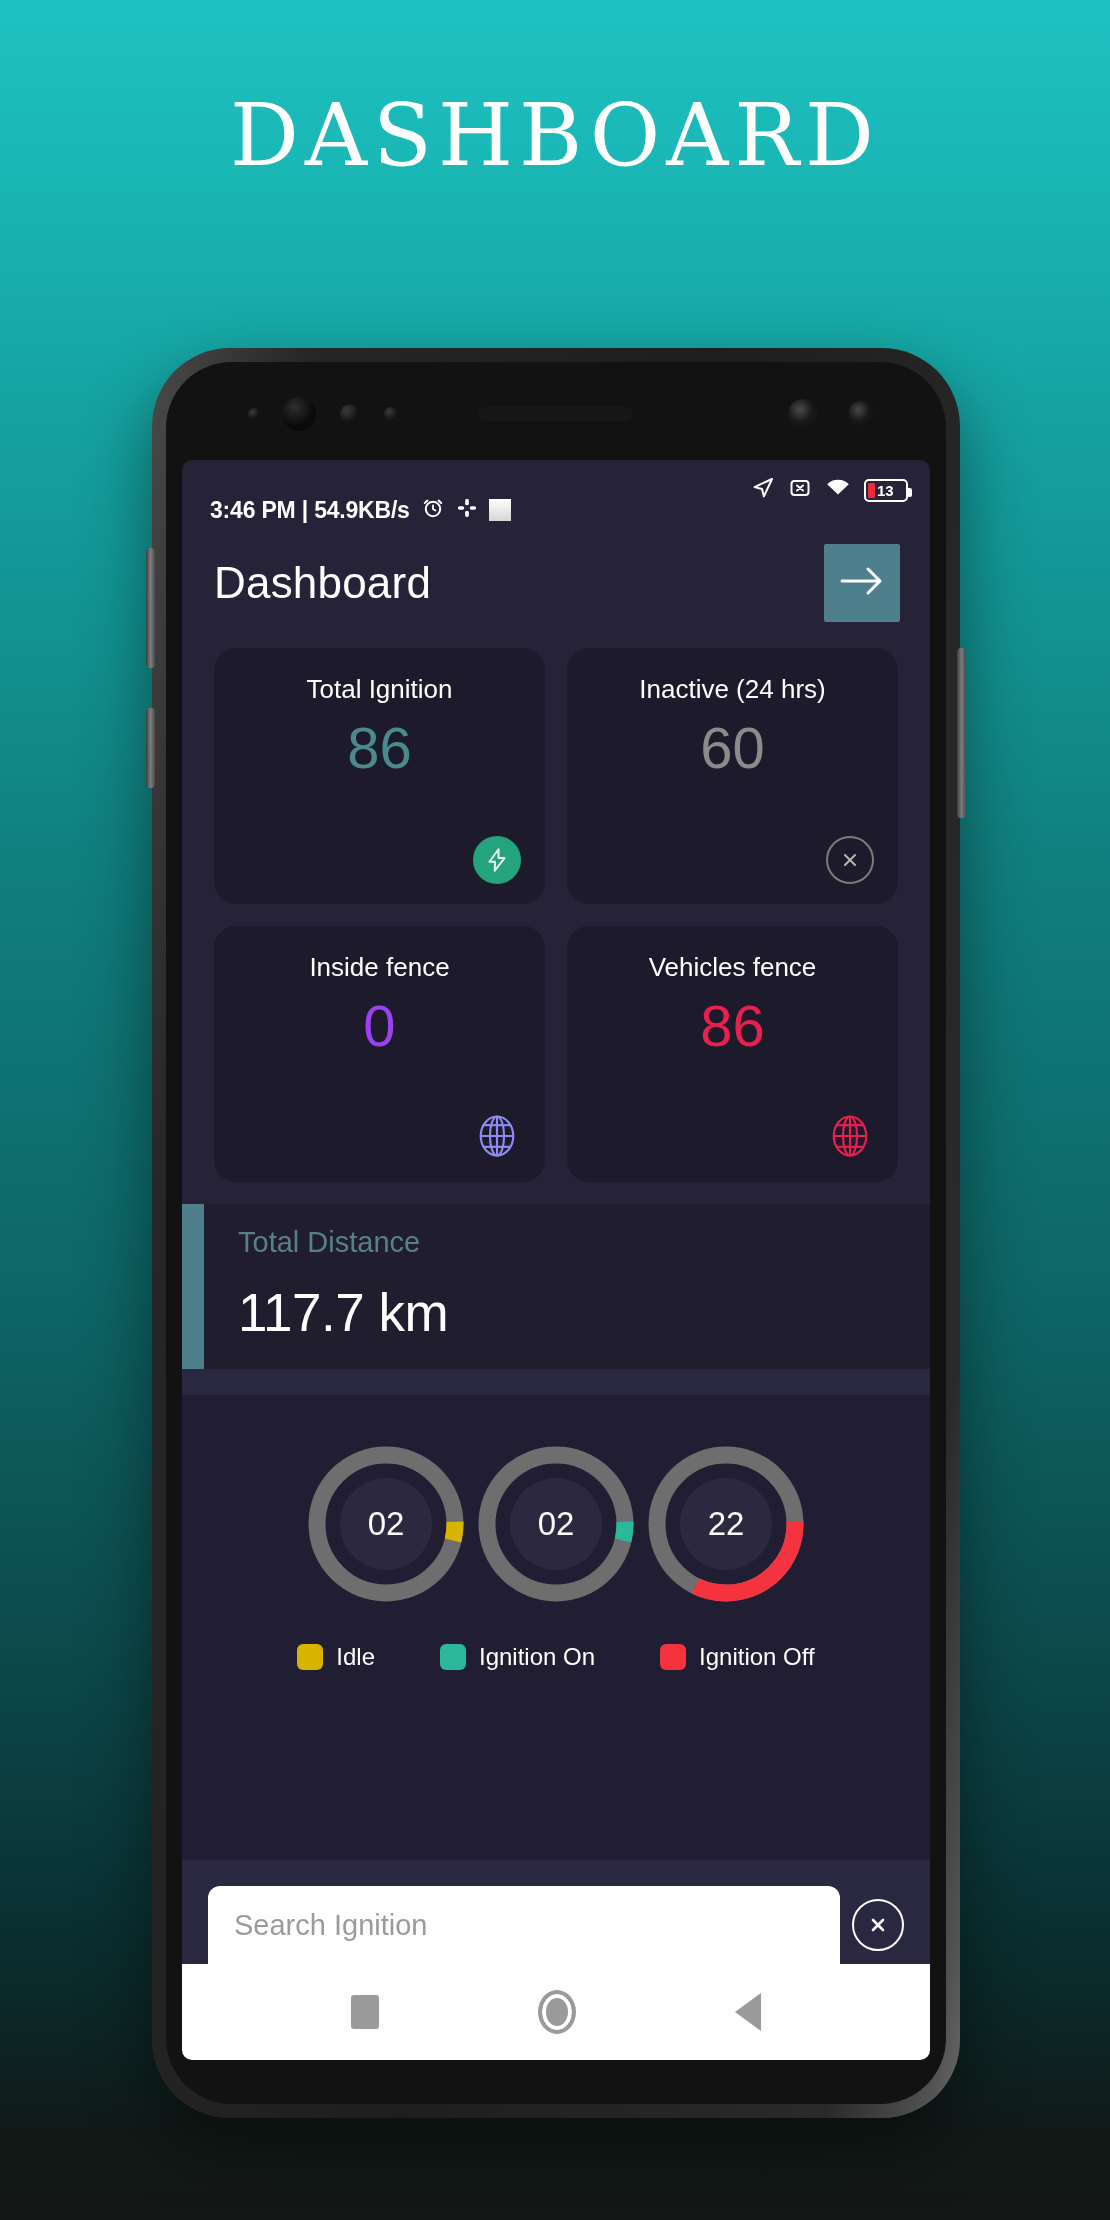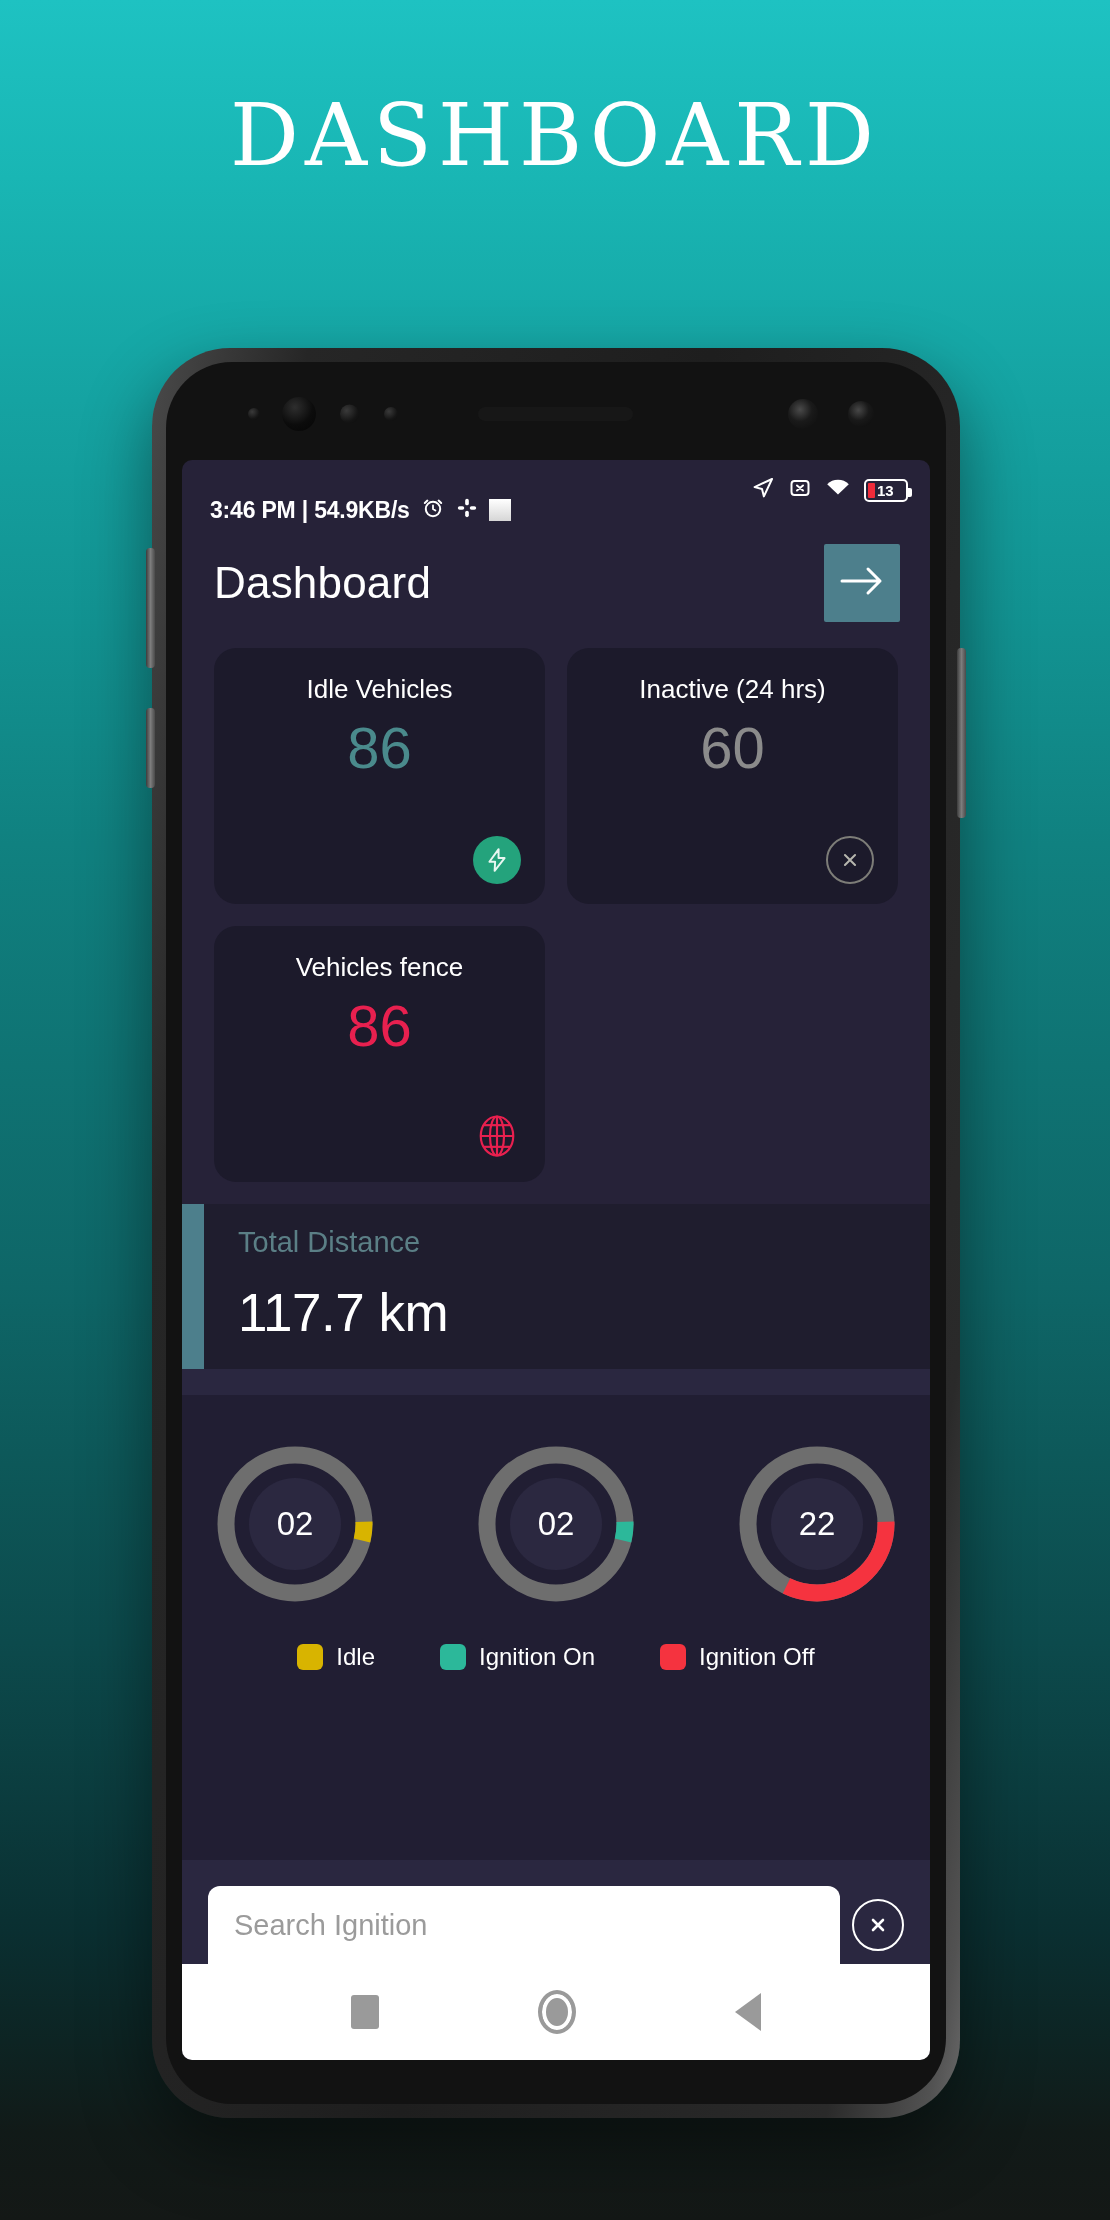--- a/index.html
+++ b/index.html
@@ -187,21 +187,21 @@
   .distance-strip { height: 26px; background: #2a2740; flex: 0 0 auto; }
 
   
   .donut-section {
     background: #211e33;
     flex: 1 1 auto;
     padding: 44px 0 0 0;
     display: flex; flex-direction: column;
   }
   .donut-row {
-    display: flex; justify-content: space-between;
+    display: flex; justify-content: center;
     align-items: center;
     padding: 0 28px;
   }
   .donut { position: relative; width: 170px; height: 170px; }
   .donut svg { display: block; }
   .donut-label {
     position: absolute; inset: 0;
     display: flex; align-items: center; justify-content: center;
     color: #ffffff; font-size: 33px; font-weight: 400;
   }
@@ -342,39 +342,53 @@
           <svg width="46" height="34" viewBox="0 0 46 34">
               <path d="M3 17h38M29 5l12 12-12 12" fill="none" stroke="#fff" stroke-width="3" stroke-linecap="round" stroke-linejoin="round"></path>
             </svg>
         </span>
       </div>
     </div>
 
     <div class="cards">
 
       <div class="card">
-        <div class="card-title">Idle Vehicles</div>
+        <div class="card-title">Total Ignition</div>
         <div class="card-value" style="color:#4a8a8c">86</div>
         <div class="card-icon filled-green">
           <svg width="26" height="26" viewBox="0 0 24 24">
               <path d="M13.5 2 5 13.6h5.3L9.8 22 19 10.2h-5.6z" fill="none" stroke="#e8f7f1" stroke-width="1.8" stroke-linejoin="round"></path>
             </svg>
         </div>
       </div>
 
       <div class="card">
         <div class="card-title">Inactive (24 hrs)</div>
         <div class="card-value" style="color:#8b8b8b">60</div>
         <div class="card-icon outline-gray">
           <svg width="22" height="22" viewBox="0 0 24 24">
               <path d="M6.5 6.5l11 11M17.5 6.5l-11 11" stroke="#b6b6ae" stroke-width="2.2" stroke-linecap="round"></path>
             </svg>
         </div>
       </div>
 
+      <div class="card">
+        <div class="card-title">Inside fence</div>
+        <div class="card-value" style="color:#9a41f0">0</div>
+        <div class="globe-wrap">
+          <svg width="52" height="52" viewBox="0 0 48 48">
+            <ellipse cx="24" cy="24" rx="15" ry="18" fill="none" stroke="#8c8cf0" stroke-width="2"></ellipse>
+            <ellipse cx="24" cy="24" rx="6.5" ry="18" fill="none" stroke="#8c8cf0" stroke-width="2"></ellipse>
+            <line x1="9" y1="24" x2="39" y2="24" stroke="#8c8cf0" stroke-width="2"></line>
+            <line x1="11.6" y1="14" x2="36.4" y2="14" stroke="#8c8cf0" stroke-width="2"></line>
+            <line x1="11.6" y1="34" x2="36.4" y2="34" stroke="#8c8cf0" stroke-width="2"></line>
+            <line x1="24" y1="6" x2="24" y2="42" stroke="#8c8cf0" stroke-width="2"></line>
+          </svg>
+        </div>
+      </div>
 
       <div class="card">
         <div class="card-title">Vehicles fence</div>
         <div class="card-value" style="color:#e8204f">86</div>
         <div class="globe-wrap">
           <svg width="52" height="52" viewBox="0 0 48 48">
             <ellipse cx="24" cy="24" rx="15" ry="18" fill="none" stroke="#e8204f" stroke-width="2"></ellipse>
             <ellipse cx="24" cy="24" rx="6.5" ry="18" fill="none" stroke="#e8204f" stroke-width="2"></ellipse>
             <line x1="9" y1="24" x2="39" y2="24" stroke="#e8204f" stroke-width="2"></line>
             <line x1="11.6" y1="14" x2="36.4" y2="14" stroke="#e8204f" stroke-width="2"></line>

